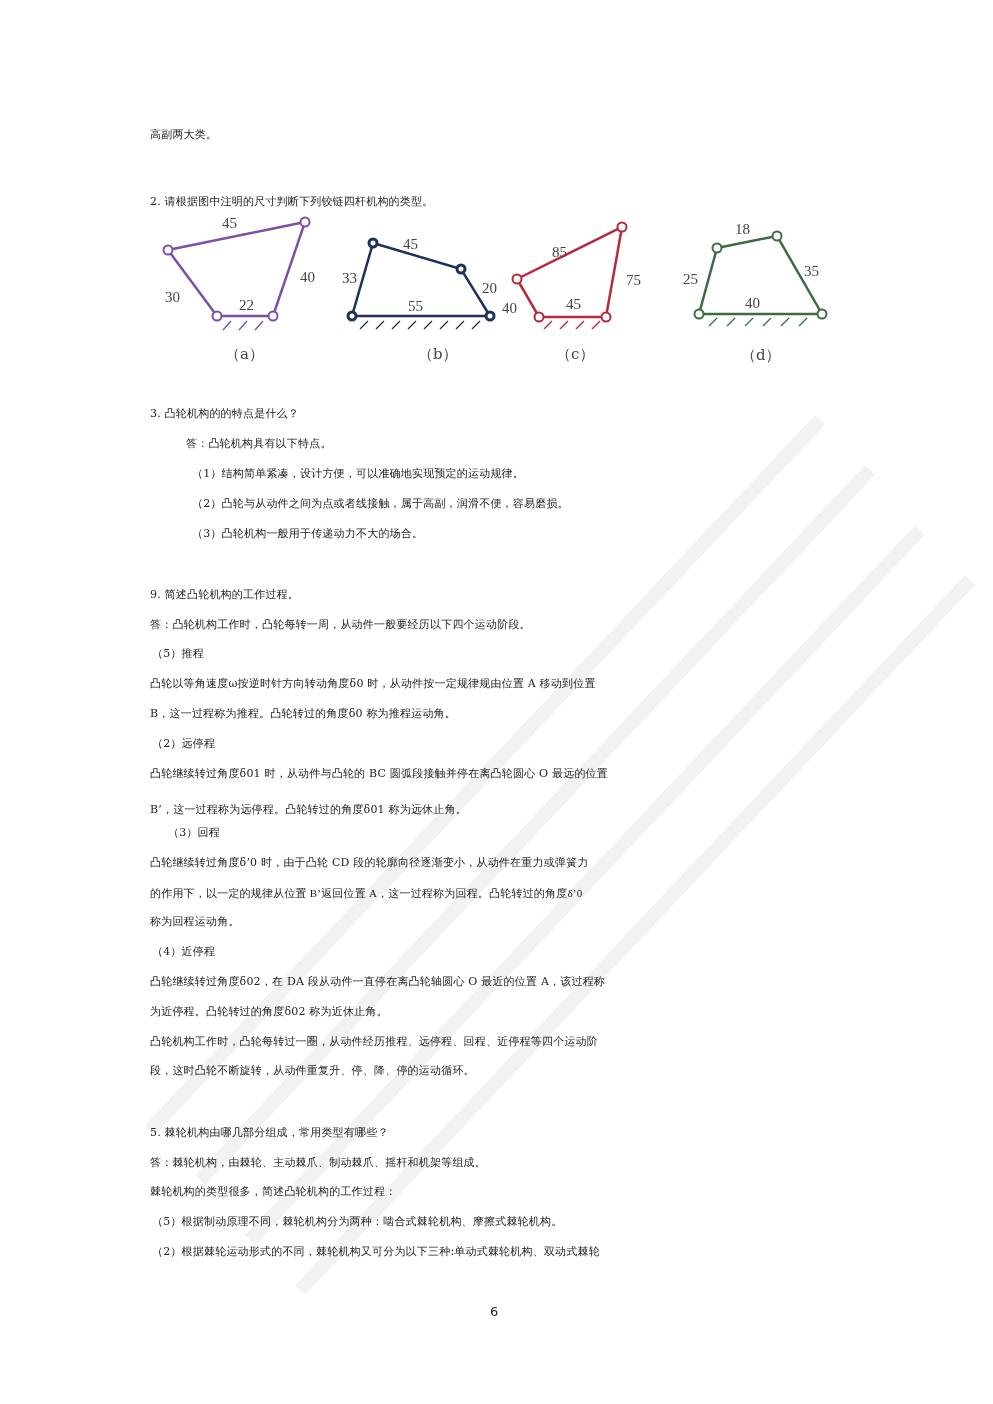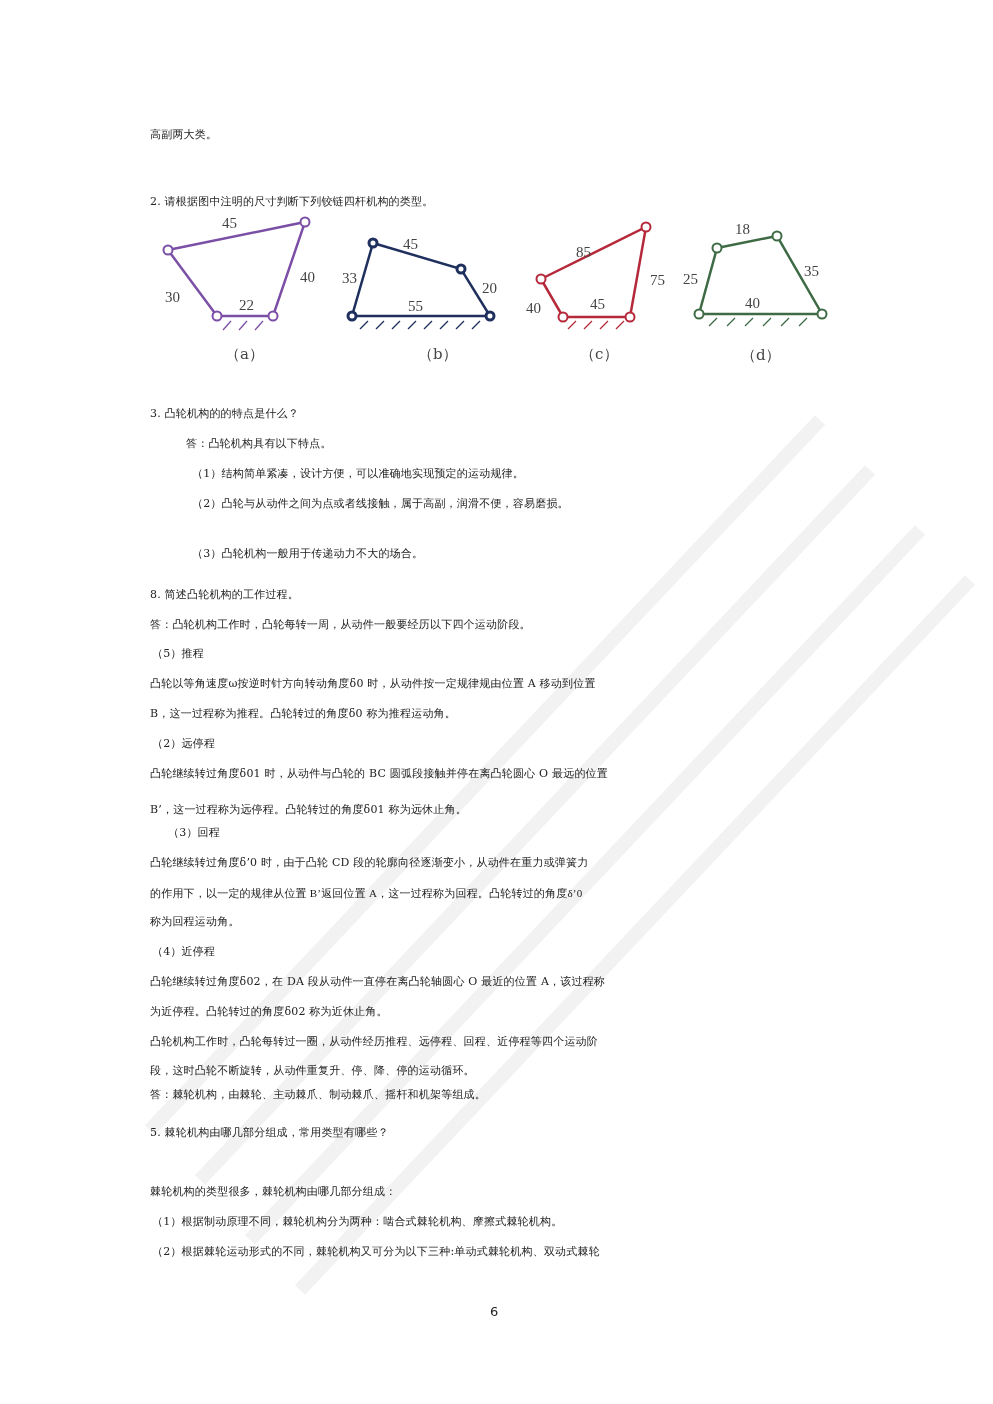--- a/index.html
+++ b/index.html
@@ -77,21 +77,21 @@
         <circle cx="12" cy="91" r="4"></circle>
     </g>
     <text class="dim" x="63" y="24">45</text>
     <text class="dim" x="2" y="58">33</text>
     <text class="dim" x="142" y="68">20</text>
     <text class="dim" x="68" y="86">55</text>
   </svg>
   <div class="fig-label" style="left:78px; top:120px;">（b）</div>
 </div>
 
-<div class="figure" style="left:520px; top:215px; width:160px; height:155px;">
+<div class="figure" style="left:496px; top:215px; width:160px; height:155px;">
   <svg width="160" height="125">
     <g stroke="#b5293a" stroke-width="2.5" fill="none">
       <polyline points="21,64 126,12 110,102 43,102 21,64"></polyline>
       <g stroke-width="1.3">
         <line x1="48" y1="114" x2="56" y2="106"></line>
           <line x1="64" y1="114" x2="72" y2="106"></line>
         <line x1="80" y1="114" x2="88" y2="106"></line>
           <line x1="96" y1="114" x2="104" y2="106"></line>
       </g>
     </g>
@@ -133,39 +133,39 @@
     <text class="dim" x="121" y="56">35</text>
     <text class="dim" x="62" y="88">40</text>
   </svg>
   <div class="fig-label" style="left:58px; top:126px;">（d）</div>
 </div>
 
 <div class="line" style="top:404px;">3.  凸轮机构的的特点是什么？</div>
 <div class="line indent1" style="top:434px;">答：凸轮机构具有以下特点。</div>
 <div class="line indent2" style="top:464px;">（1）结构简单紧凑，设计方便，可以准确地实现预定的运动规律。</div>
 <div class="line indent2" style="top:494px;">（2）凸轮与从动件之间为点或者线接触，属于高副，润滑不便，容易磨损。</div>
-<div class="line indent2" style="top:524px;margin-top:20px;">（3）凸轮机构一般用于传递动力不大的场合。</div>
+<div class="line indent2" style="top:524px;">（3）凸轮机构一般用于传递动力不大的场合。</div>
 
-<div class="line" style="top:585px;">8.  简述凸轮机构的工作过程。</div>
+<div class="line" style="top:585px;">9.  简述凸轮机构的工作过程。</div>
 <div class="line" style="top:615px;">答：凸轮机构工作时，凸轮每转一周，从动件一般要经历以下四个运动阶段。</div>
 <div class="line sub" style="top:644px;">（5）推程</div>
 <div class="line" style="top:674px;">凸轮以等角速度ω按逆时针方向转动角度δ0 时，从动件按一定规律规由位置 A 移动到位置</div>
 <div class="line" style="top:704px;">B，这一过程称为推程。凸轮转过的角度δ0 称为推程运动角。</div>
 <div class="line sub" style="top:734px;">（2）远停程</div>
 <div class="line" style="top:764px;">凸轮继续转过角度δ01 时，从动件与凸轮的 BC 圆弧段接触并停在离凸轮圆心 O 最远的位置</div>
 <div class="line" style="top:800px;">B’，这一过程称为远停程。凸轮转过的角度δ01  称为远休止角。</div>
 <div class="line sub" style="top:823px;margin-left:16px;">（3）回程</div>
 <div class="line" style="top:853px;">凸轮继续转过角度δ’0 时，由于凸轮 CD 段的轮廓向径逐渐变小，从动件在重力或弹簧力</div>
 <div class="line" style="top:883px;font-family:Liberation Serif, serif;">的作用下，以一定的规律从位置 B’返回位置 A，这一过程称为回程。凸轮转过的角度δ’0</div>
 <div class="line" style="top:912px;">称为回程运动角。</div>
 <div class="line sub" style="top:942px;">（4）近停程</div>
 <div class="line" style="top:972px;">凸轮继续转过角度δ02，在 DA 段从动件一直停在离凸轮轴圆心 O 最近的位置 A，该过程称</div>
 <div class="line" style="top:1002px;">为近停程。凸轮转过的角度δ02 称为近休止角。</div>
 <div class="line" style="top:1032px;">凸轮机构工作时，凸轮每转过一圈，从动件经历推程、远停程、回程、近停程等四个运动阶</div>
 <div class="line" style="top:1061px;">段，这时凸轮不断旋转，从动件重复升、停、降、停的运动循环。</div>
 
 <div class="line" style="top:1123px;">5.  棘轮机构由哪几部分组成，常用类型有哪些？</div>
-<div class="line" style="top:1085px;">答：棘轮机构，由棘轮、主动棘爪、制动棘爪、摇杆和机架等组成。</div>
-<div class="line" style="top:1182px;">棘轮机构的类型很多，棘轮机构由哪几部分组成：</div>
-<div class="line sub" style="top:1212px;">（1）根据制动原理不同，棘轮机构分为两种：啮合式棘轮机构、摩擦式棘轮机构。</div>
+<div class="line" style="top:1153px;">答：棘轮机构，由棘轮、主动棘爪、制动棘爪、摇杆和机架等组成。</div>
+<div class="line" style="top:1182px;">棘轮机构的类型很多，简述凸轮机构的工作过程：</div>
+<div class="line sub" style="top:1212px;">（5）根据制动原理不同，棘轮机构分为两种：啮合式棘轮机构、摩擦式棘轮机构。</div>
 <div class="line sub" style="top:1242px;">（2）根据棘轮运动形式的不同，棘轮机构又可分为以下三种:单动式棘轮机构、双动式棘轮</div>
 
 <div class="page-num">6</div>
 
 </body></html>

